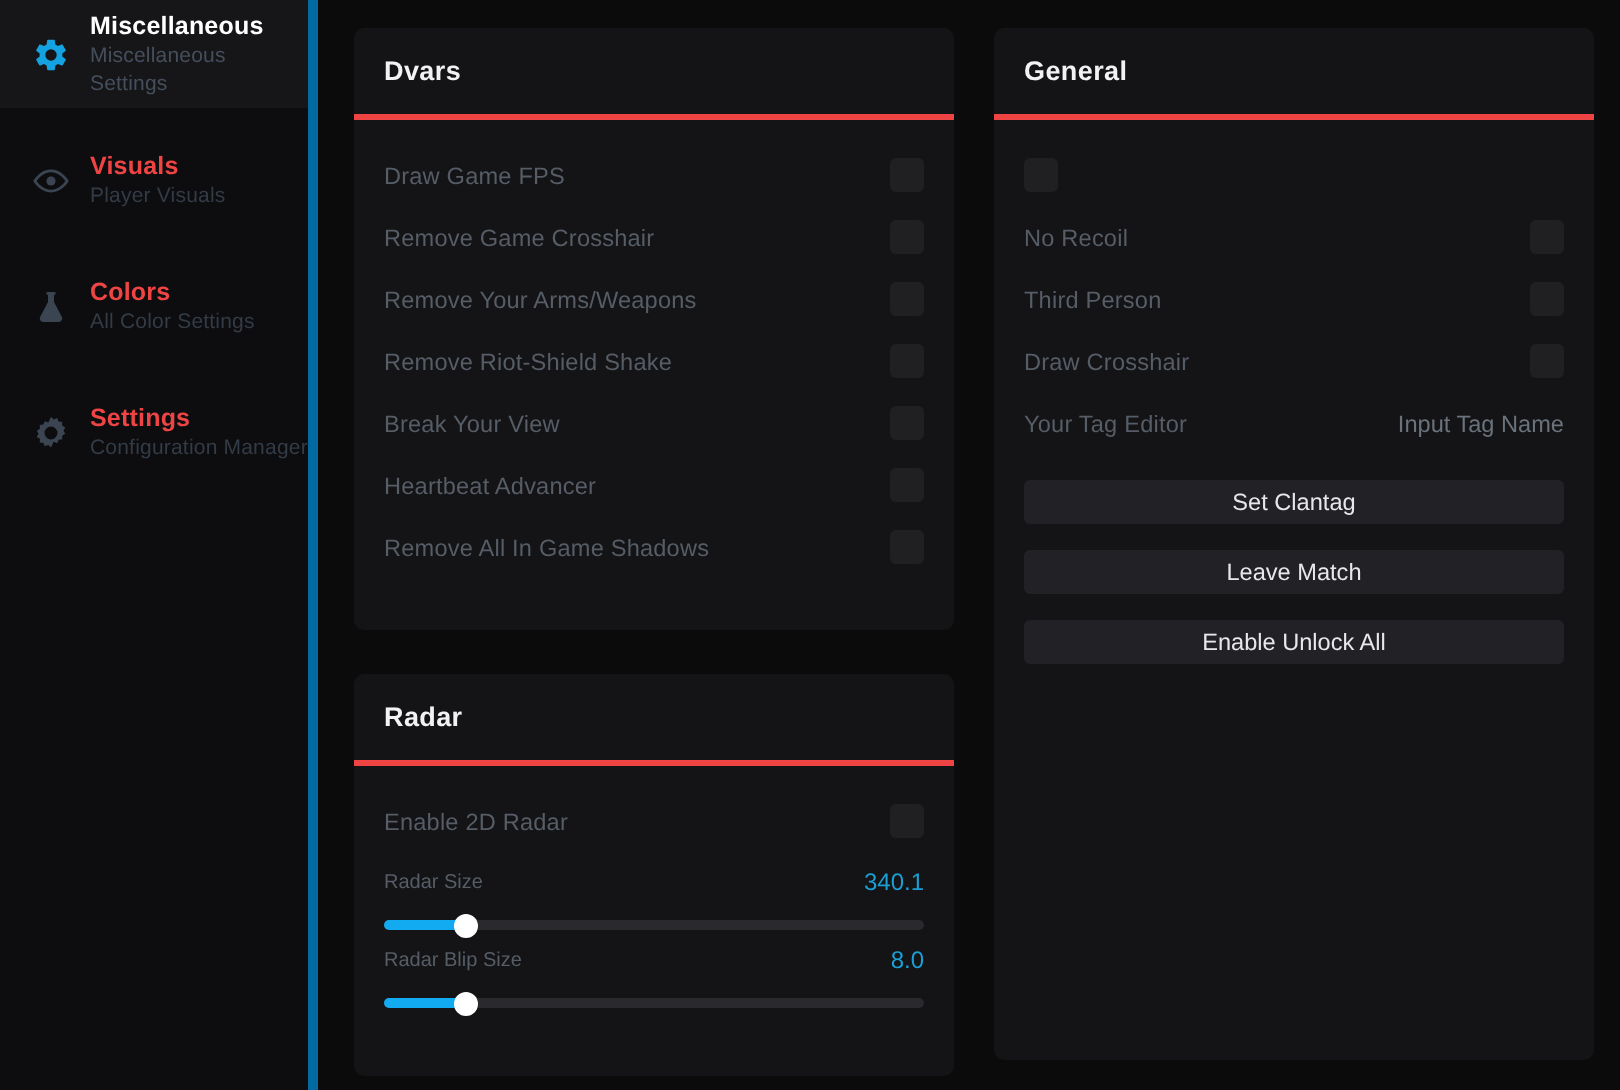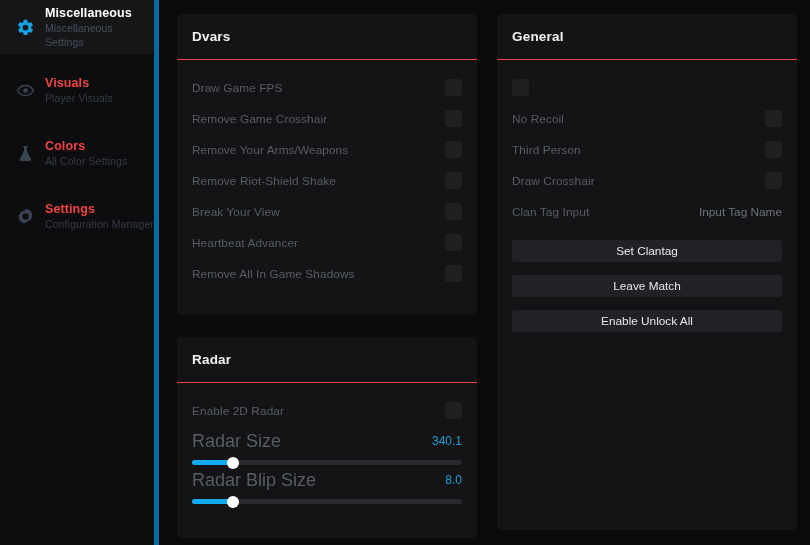--- a/index.html
+++ b/index.html
@@ -83,21 +83,21 @@
   .panel {
     background: #141416;
     border-radius: 5px;
     overflow: hidden;
   }
   .panel-header {
     height: 46px;
     display: flex;
     align-items: center;
     padding: 0 15px;
-    border-bottom: 1px solid #ef4444;
+    border-bottom: 3px solid #ef4444;
   }
   .panel-title {
     font-size: 13.5px;
     font-weight: bold;
     color: #f2f2f4;
     letter-spacing: .2px;
   }
   .panel-body { padding: 12px 15px 18px 15px; }
 
   
@@ -134,21 +134,21 @@
   .input-ghost::placeholder { color: #6a727c; }
 
   
   .slider-block { padding-top: 4px; }
   .slider-head {
     display: flex;
     align-items: center;
     justify-content: space-between;
     height: 22px;
   }
-  .slider-name { font-size: 18px; color: #565d66; }
+  .slider-name { font-size: 10px; color: #565d66; }
   .slider-value { font-size: 12px; color: #1a9fd4; font-weight: normal; }
   .track {
     position: relative;
     height: 5px;
     border-radius: 3px;
     background: #2a2a2e;
     margin-top: 8px;
     cursor: pointer;
   }
   .fill {
@@ -351,21 +351,21 @@
           <div class="row">
             <span class="row-label">Third Person</span>
             <span class="checkbox"></span>
           </div>
           <div class="row">
             <span class="row-label">Draw Crosshair</span>
             <span class="checkbox"></span>
           </div>
 
           <div class="row">
-            <span class="row-label">Clan Tag Input</span>
+            <span class="row-label">Your Tag Editor</span>
             <input class="input-ghost" type="text" placeholder="Input Tag Name" style="">
           </div>
 
           <button class="btn">Set Clantag</button>
           <button class="btn">Leave Match</button>
           <button class="btn">Enable Unlock All</button>
 
         </div>
       </div>
 

